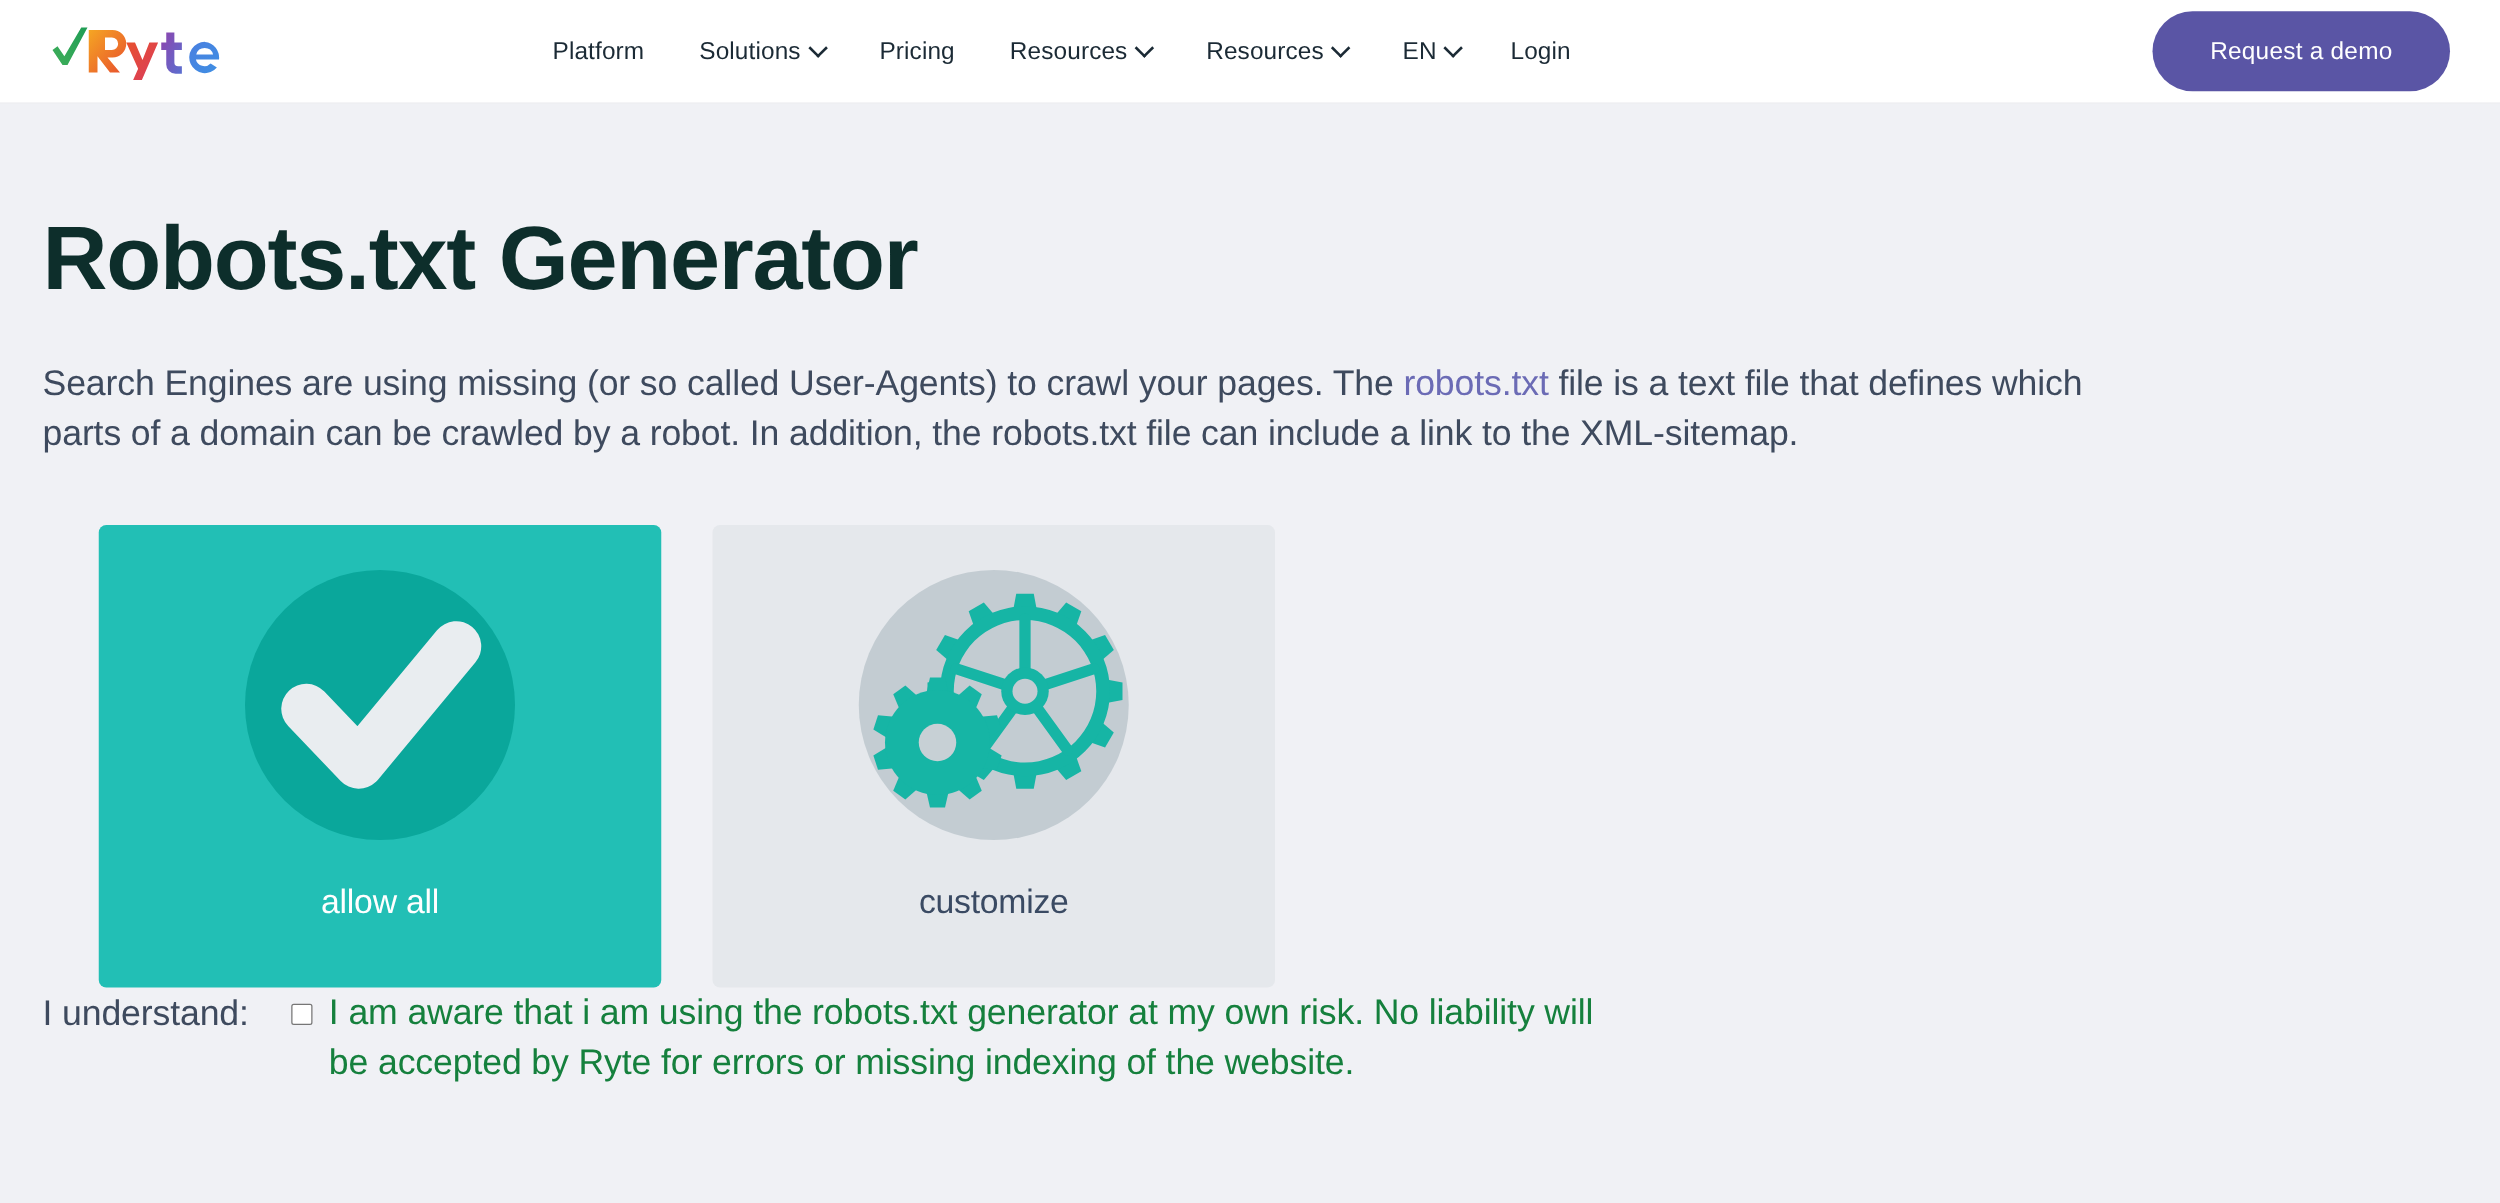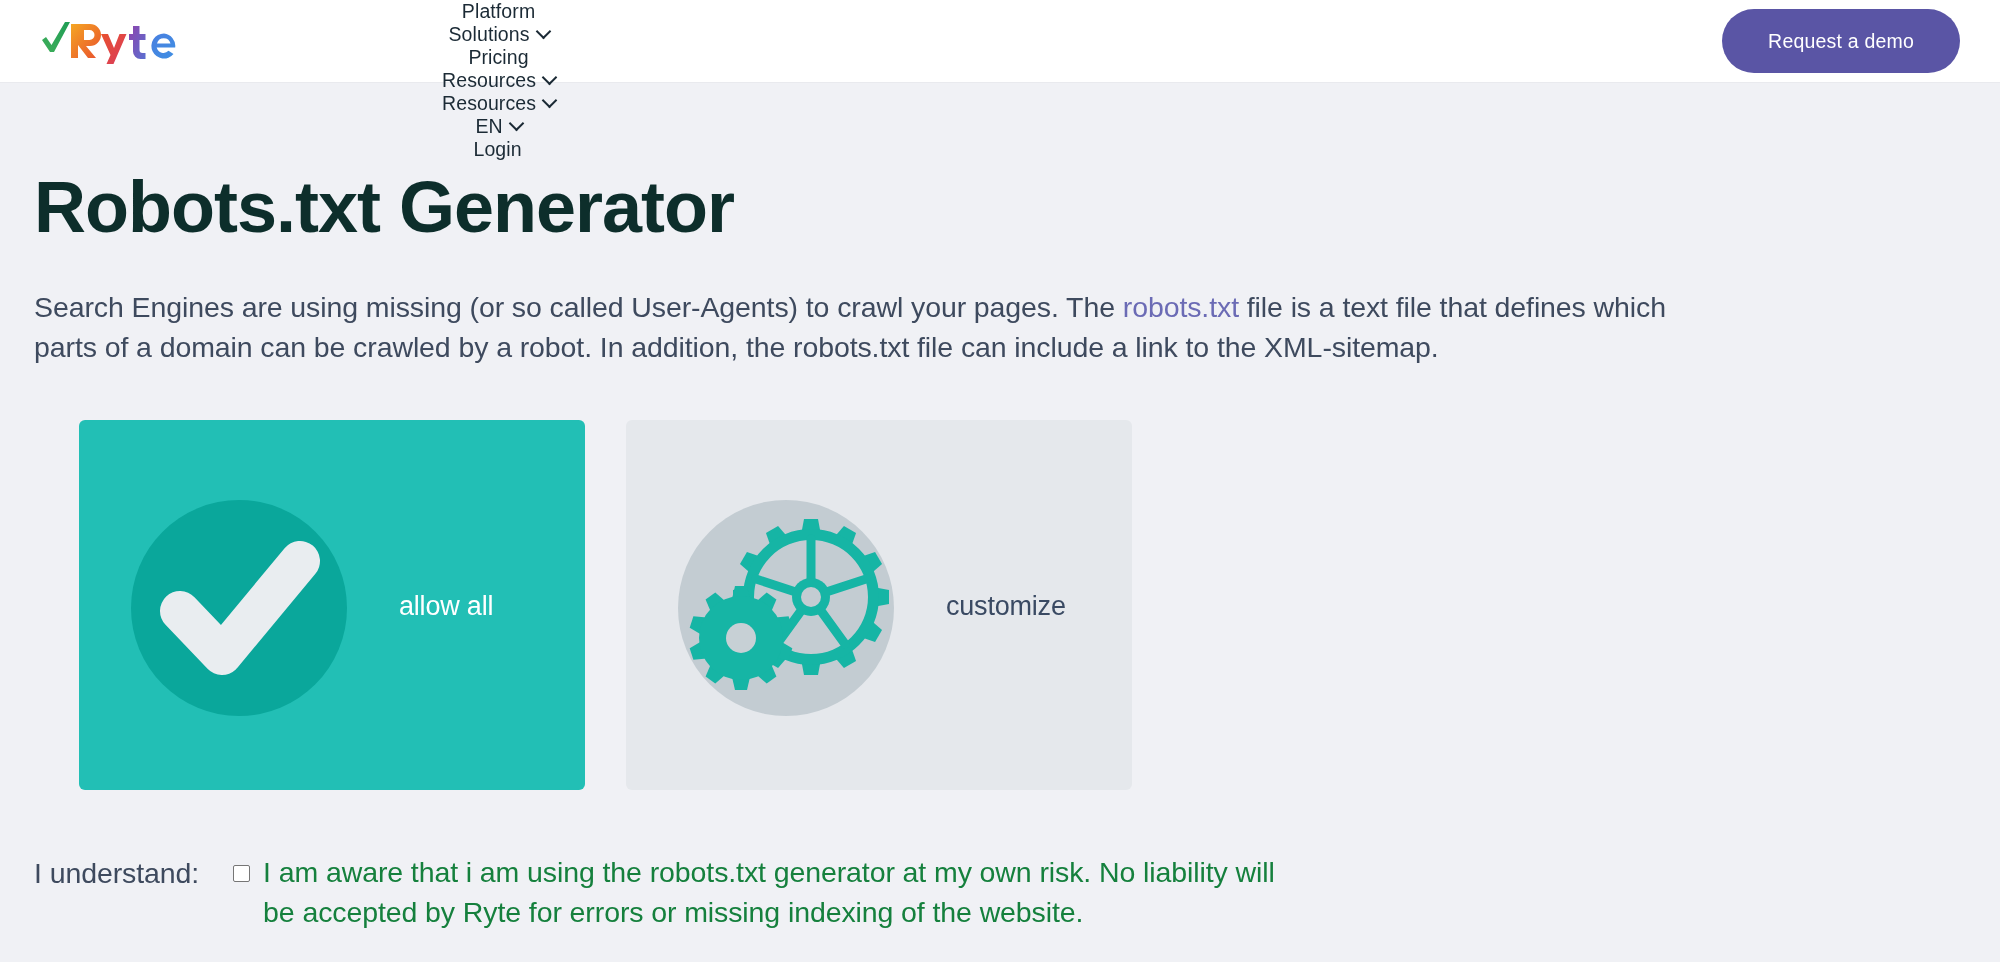--- a/index.html
+++ b/index.html
@@ -41,21 +41,20 @@
   .logo svg { display: block; }
 
   .nav {
     position: absolute;
     left: 420px;
     top: 0;
     height: 83px;
     display: flex;
     align-items: center;
     gap: 0px;
-    flex-direction: column;
   }
 
   .nav-item {
     display: flex;
     align-items: center;
     gap: 8px;
     padding: 0 22px;
     height: 83px;
     font-size: 19.5px;
     color: #1b2a35;
@@ -130,26 +129,26 @@
 
   
   .cards {
     margin-top: 52px;
     margin-left: 45px;
     display: flex;
     gap: 41px;
   }
 
   .card {
-    width: 506px;
+    width: 450px;
     height: 370px;
     border-radius: 6px;
     background: #e5e8ec;
     display: flex;
-    flex-direction: row;
+    flex-direction: column;
     align-items: center;
     justify-content: flex-start;
     cursor: pointer;
     position: relative;
     overflow: hidden;
   }
   .card.selected { background: #22bfb5; }
 
   .card-art {
     margin-top: 7px;
@@ -164,21 +163,20 @@
   .card-label {
     font-size: 27px;
     color: #3a4a63;
     letter-spacing: -0.2px;
     margin-top: 4px;
   }
   .card.selected .card-label { color: #ffffff; }
 
   
   .understand {
-    margin-top: 62px;
     display: flex;
     align-items: flex-start;
   }
 
   .understand-label {
     font-size: 28.5px;
     color: #3e4a5e;
     line-height: 1.42;
     letter-spacing: -0.1px;
     white-space: nowrap;

